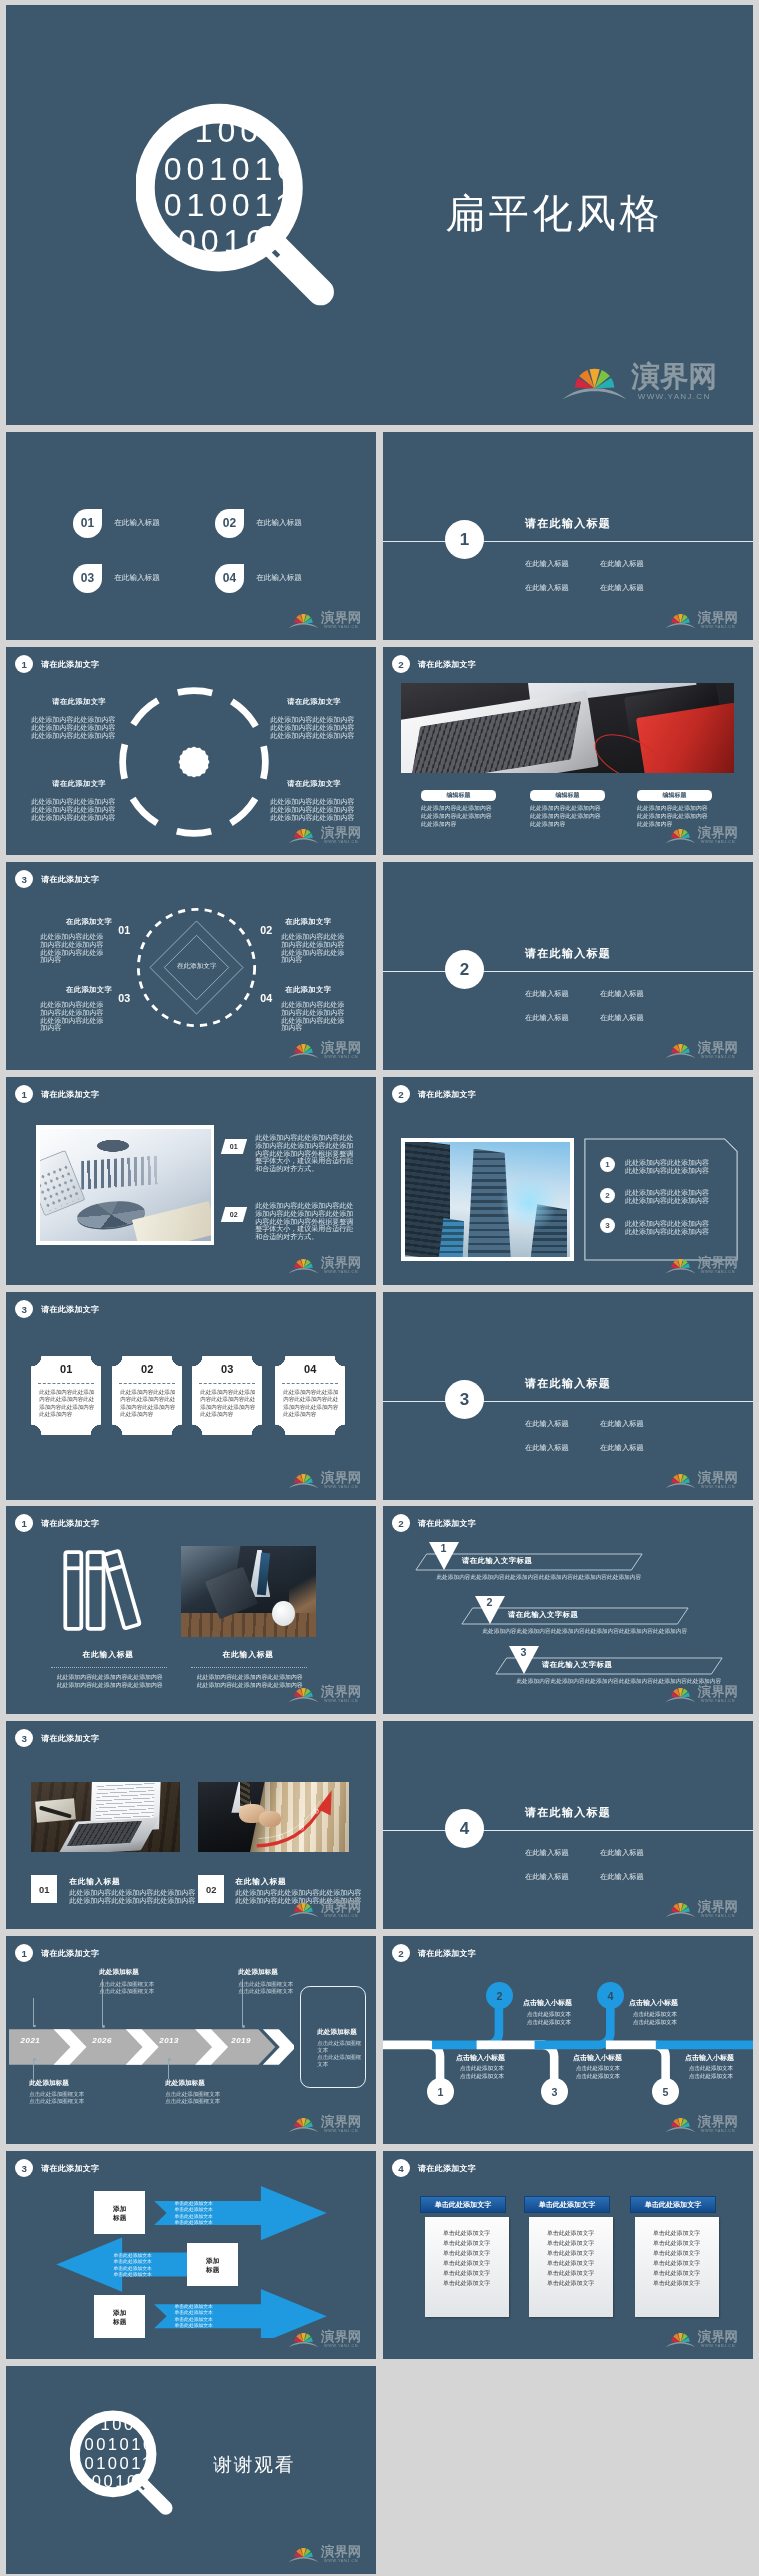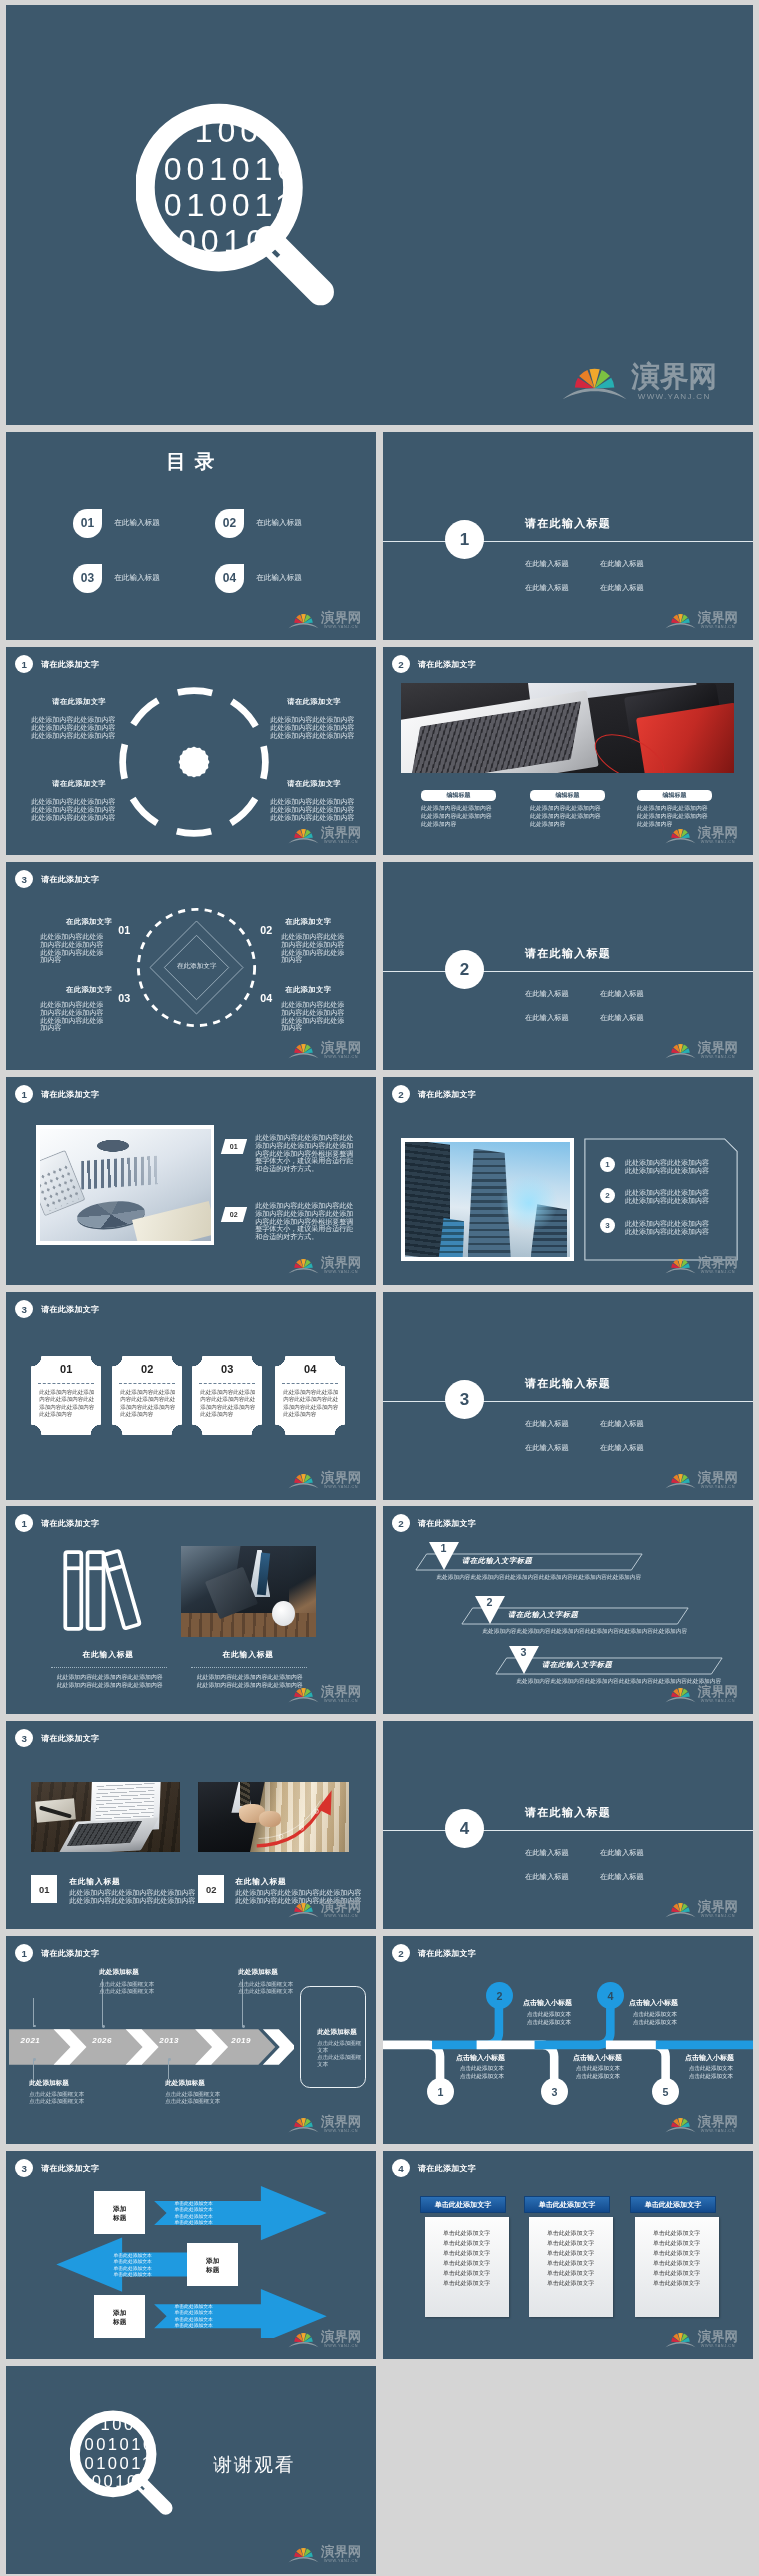--- a/index.html
+++ b/index.html
@@ -194,21 +194,21 @@
 .frame2{position:absolute;}
 .b2t{position:absolute;text-align:center;color:#fff;font-size:7.7px;font-weight:700;letter-spacing:0.9px;}
 .b2d{position:absolute;height:0;border-top:0.9px dotted #9fb3c0;}
 .b2b{position:absolute;text-align:center;color:#dbe4ea;font-size:5.9px;line-height:7.7px;white-space:pre-line;}
 
 
 .prow{position:absolute;}
 .prow .tri{position:absolute;left:12.5px;top:-11.6px;}
 .pnum{position:absolute;left:12.5px;top:-10.7px;width:32px;text-align:center;color:#3a5266;
   font-size:10.7px;font-weight:700;}
-.ptitle{position:absolute;left:47px;top:2.7px;color:#fff;font-size:7.3px;font-weight:700;letter-spacing:0.5px;font-style:italic;}
+.ptitle{position:absolute;left:47px;top:2.7px;color:#fff;font-size:7.3px;font-weight:700;letter-spacing:0.5px;}
 .pbody{position:absolute;left:21.4px;top:21.4px;color:#dbe4ea;font-size:5.7px;}
 
 
 .sqb{position:absolute;width:26px;height:28px;background:#fff;display:flex;
   align-items:center;justify-content:center;}
 .sqb span{color:#333;font-size:9.4px;font-weight:700;}
 
 
 .yr{position:absolute;top:100px;color:#fff;font-size:8px;font-weight:700;font-style:italic;letter-spacing:0.5px;}
 .tlead{position:absolute;width:0;border-left:0.7px solid #93a6b3;}
@@ -274,39 +274,39 @@
         <text x="66" y="55">100</text>
         <text x="31" y="97">001010</text>
         <text x="31" y="138">010011</text>
         <text x="47" y="178">00101</text>
       </g>
       <path d="M148 164 L207 223" fill="none" stroke="#ffffff" stroke-width="30" stroke-linecap="round"></path>
       <path d="M143 166 L160 183" fill="none" stroke="#3d586c" stroke-width="5"></path>
       <circle cx="93" cy="106" r="83" fill="none" stroke="#ffffff" stroke-width="22"></circle>
     </svg>
   </div>
+  <div class="title-main">扁平化风格</div>
 
 <div class="wm">
   <svg class="fan" viewBox="0 0 62 46" width="31" height="23">
     <path d="M31 30.5 L12.4 29.5 A18.6 18.6 0 0 1 15.4 20.4 Z" fill="#d3263f"></path>
     <path d="M31 30.5 L16.5 18.8 A18.6 18.6 0 0 1 24.3 13.1 Z" fill="#e87f26"></path>
     <path d="M31 30.5 L26.2 12.5 A18.6 18.6 0 0 1 35.8 12.5 Z" fill="#f2a82c"></path>
     <path d="M31 30.5 L37.7 13.1 A18.6 18.6 0 0 1 45.5 18.8 Z" fill="#7cc142"></path>
     <path d="M31 30.5 L46.6 20.4 A18.6 18.6 0 0 1 49.6 29.5 Z" fill="#26afb2"></path>
     <path d="M1 40.5 C10 33.2 19.5 30.2 31 30.2 C42.5 30.2 52 33.2 61 40.5 C50 35.6 41 33.2 31 33.2 C21 33.2 12 35.6 1 40.5 Z" fill="#8e9ba3"></path>
   </svg>
   <div class="txt">
     <div class="cn">演界网</div>
     <div class="url">WWW.YANJ.CN</div>
   </div>
 </div>
 </div>
 
 <div class="slide L s-toc" style="top:432px">
-  <div class="toc-h">目 录</div>
   <div class="toc-item" style="left:67px;top:77px">
     <div class="toc-bub">01</div>
     <div class="toc-lbl">在此输入标题</div>
   </div>
   <div class="toc-item" style="left:209px;top:77px">
     <div class="toc-bub">02</div>
     <div class="toc-lbl">在此输入标题</div>
   </div>
   <div class="toc-item" style="left:67px;top:132px">
     <div class="toc-bub">03</div>

